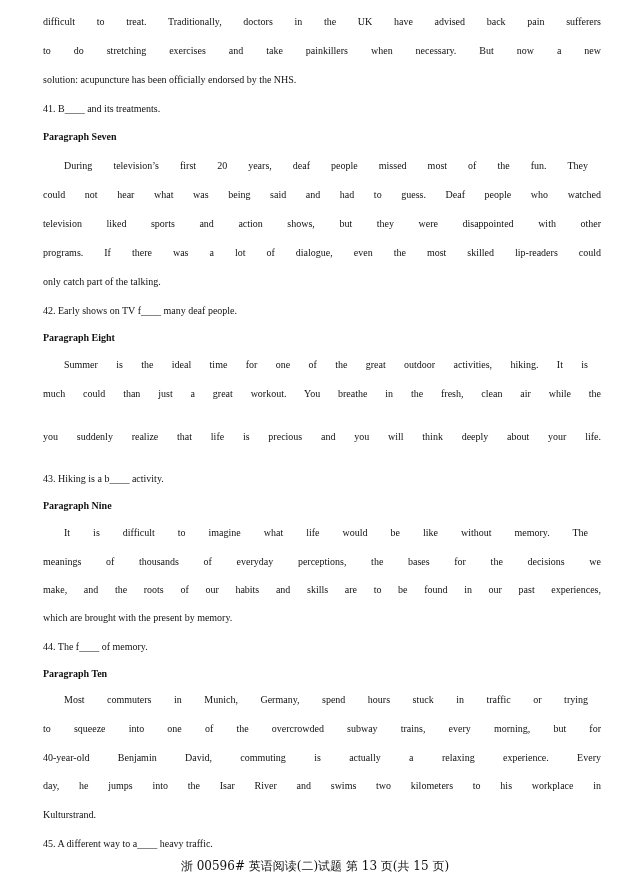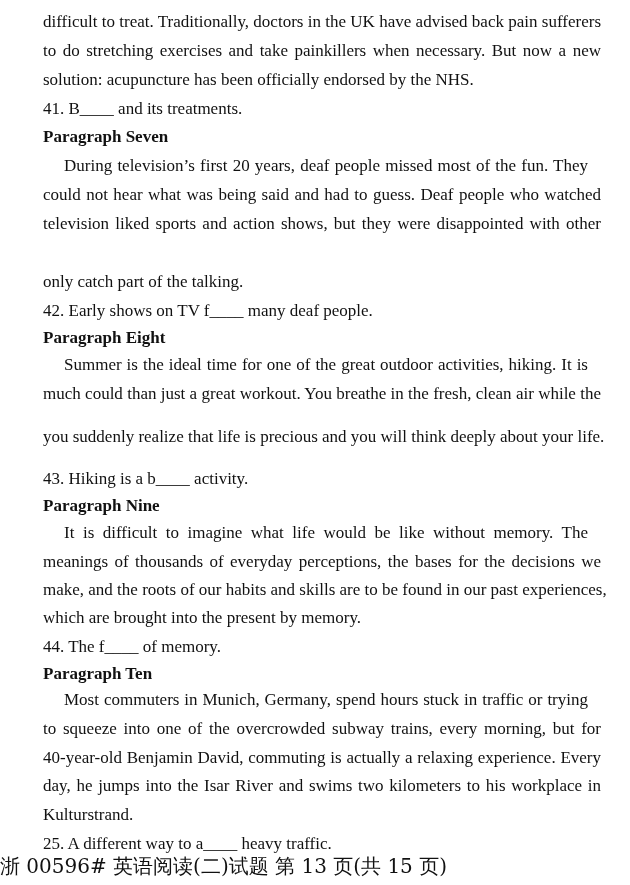--- a/index.html
+++ b/index.html
@@ -4,63 +4,64 @@
   <style>
     html, body { margin: 0; padding: 0; background: #ffffff; }
     body {
       width: 630px; height: 885px; position: relative; overflow: hidden;
       font-family: "Liberation Serif", "DejaVu Serif", serif;
       color: #111111;
     }
     .page { position: absolute; left: 0; top: 0; width: 630px; height: 885px; }
     .line {
       position: absolute; left: 43px; width: 558px;
-      font-size: 17px; line-height: 20px; white-space: nowrap;
+      font-size: 10px; line-height: 20px; white-space: nowrap;
     }
     .just { text-align: justify; text-align-last: justify; }
     .indent { left: 64px; width: 524px; }
     .heading { font-weight: bold; font-family: Liberation Serif, serif; }
     .footer {
       position: absolute; left: 0; width: 630px; top: 856px;
-      font-size: 20px; line-height: 20px;
+      text-align: center; font-size: 12px; line-height: 20px;
       font-family: "DejaVu Serif", "Liberation Serif", serif;
     }
   </style>
 </head>
 <body>
 
 <div class="page">
 
   <div class="line just" style="top:12px">difficult to treat. Traditionally, doctors in the UK have advised back pain sufferers</div>
   <div class="line just" style="top:41px">to do stretching exercises and take painkillers when necessary. But now a new</div>
   <div class="line" style="top:70px">solution: acupuncture has been officially endorsed by the NHS.</div>
   <div class="line" style="top:99px">41. B____ and its treatments.</div>
 
   <div class="line heading" style="top:127px">Paragraph Seven</div>
   <div class="line just indent" style="top:156px">During television’s first 20 years, deaf people missed most of the fun. They</div>
   <div class="line just" style="top:185px">could not hear what was being said and had to guess. Deaf people who watched</div>
   <div class="line just" style="top:214px">television liked sports and action shows, but they were disappointed with other</div>
+  <div class="line just" style="top:243px">programs. If there was a lot of dialogue, even the most skilled lip-readers could</div>
   <div class="line" style="top:272px">only catch part of the talking.</div>
   <div class="line" style="top:301px">42. Early shows on TV f____ many deaf people.</div>
 
   <div class="line heading" style="top:328px">Paragraph Eight</div>
   <div class="line just indent" style="top:355px">Summer is the ideal time for one of the great outdoor activities, hiking. It is</div>
   <div class="line just" style="top:384px">much could than just a great workout. You breathe in the fresh, clean air while the</div>
   <div class="line just" style="top:427px">you suddenly realize that life is precious and you will think deeply about your life.</div>
   <div class="line" style="top:469px">43. Hiking is a b____ activity.</div>
 
   <div class="line heading" style="top:496px">Paragraph Nine</div>
   <div class="line just indent" style="top:523px">It is difficult to imagine what life would be like without memory. The</div>
   <div class="line just" style="top:552px">meanings of thousands of everyday perceptions, the bases for the decisions we</div>
   <div class="line just" style="top:580px">make, and the roots of our habits and skills are to be found in our past experiences,</div>
-  <div class="line" style="top:608px">which are brought into the present by memory.</div>
+  <div class="line" style="top:608px">which are brought with the present by memory.</div>
   <div class="line" style="top:637px">44. The f____ of memory.</div>
 
   <div class="line heading" style="top:664px">Paragraph Ten</div>
   <div class="line just indent" style="top:690px">Most commuters in Munich, Germany, spend hours stuck in traffic or trying</div>
   <div class="line just" style="top:719px">to squeeze into one of the overcrowded subway trains, every morning, but for</div>
   <div class="line just" style="top:748px">40-year-old Benjamin David, commuting is actually a relaxing experience. Every</div>
   <div class="line just" style="top:776px">day, he jumps into the Isar River and swims two kilometers to his workplace in</div>
   <div class="line" style="top:805px">Kulturstrand.</div>
-  <div class="line" style="top:834px">25. A different way to a____ heavy traffic.</div>
+  <div class="line" style="top:834px">45. A different way to a____ heavy traffic.</div>
 
   <div class="footer">浙 00596# 英语阅读(二)试题 第 13 页(共 15 页)</div>
 </div>
 
 </body></html>

